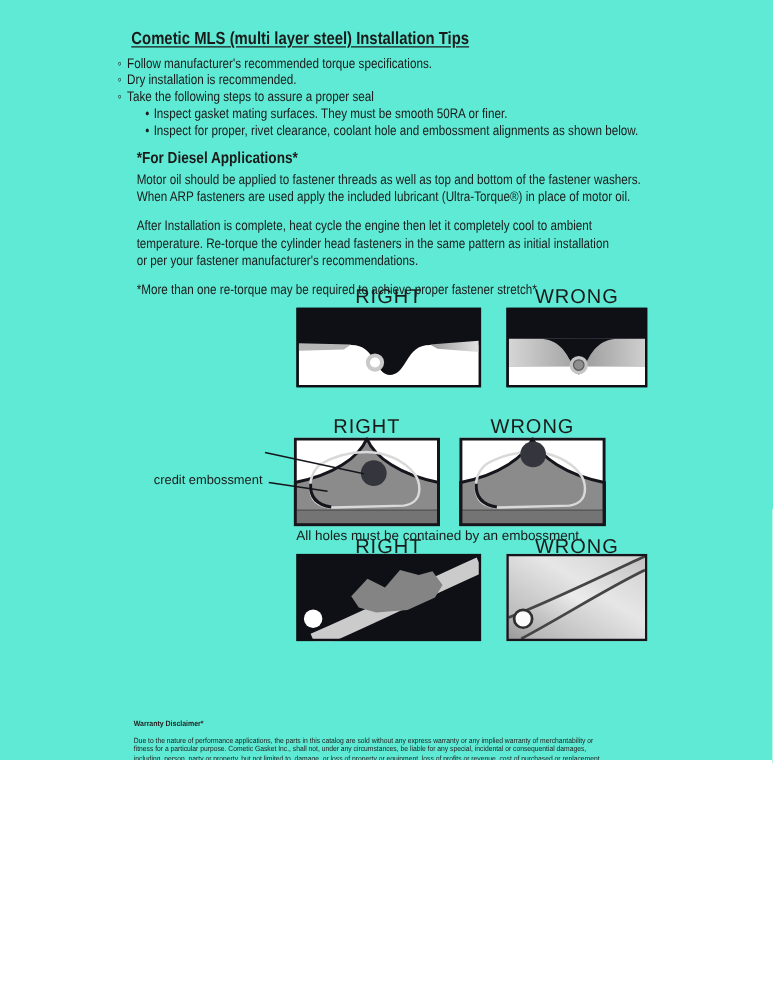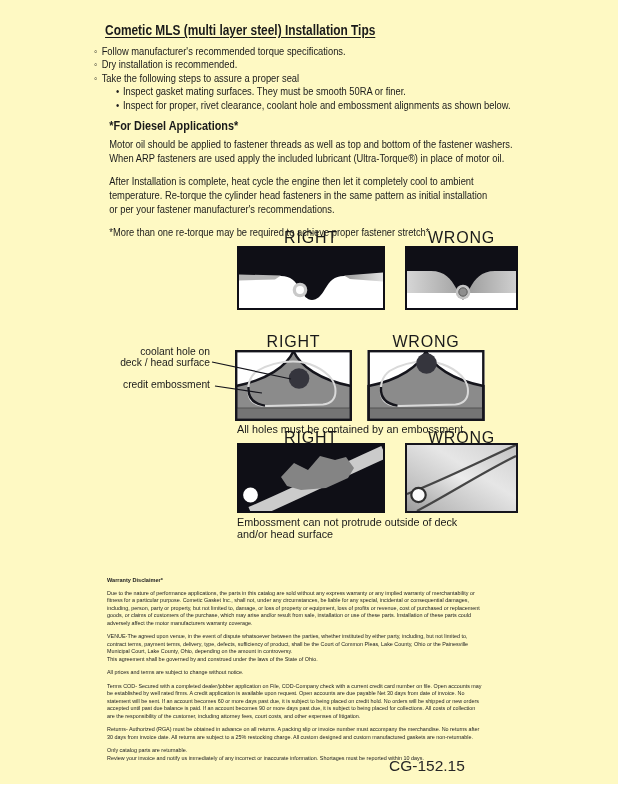--- a/index.html
+++ b/index.html
@@ -1,17 +1,17 @@
 <!DOCTYPE html>
 <html><head>
 <meta charset="utf-8">
 <style>
   html,body { margin:0; padding:0; background:#ffffff; }
   .page {
-    position:relative; width:618px; height:784px; background:#fef9c3;
+    position:relative; width:618px; height:608px; background:#5eead4;
     font-family:"Liberation Sans", sans-serif; color:#1a1a1a; overflow:hidden;
   }
 
   
   .text-top { position:absolute; top:22px; left:94px; width:520px;
               transform:scaleX(0.85); transform-origin:0 0; }
   .title { margin:0 0 0 13px; font-size:14px; font-weight:bold;
            text-decoration:underline; text-underline-offset:2px; letter-spacing:0; }
   .tips { margin-top:7px; font-size:11px; }
   .tip  { display:flex; line-height:13.4px; white-space:nowrap; }
@@ -117,22 +117,20 @@
       <circle cx="58" cy="46" r="7.3" fill="#c4c4c4"></circle>
       <circle cx="58" cy="46" r="4.2" fill="#8e8e8e" stroke="#5a5a5a" stroke-width="1"></circle>
       <rect x="1" y="1" width="111" height="62" fill="none" stroke="#0f0f16" stroke-width="2"></rect>
     </svg>
   </div>
 
 
   <div class="flabel" style="left:235px;top:333px;width:117px;">RIGHT</div>
   <div class="flabel" style="left:367px;top:333px;width:118px;">WRONG</div>
 
-  <div class="sidelabel" style="left:80px;top:346px;">coolant hole on
-deck / head surface</div>
   <div class="sidelabel" style="left:80px;top:379px;">credit embossment</div>
 
   <div class="panel" style="left:235px;top:350px;">
     <svg width="117" height="71" viewBox="0 0 117 71">
       <rect width="117" height="71" fill="#ffffff"></rect>
       <path d="M58.5,1 C52,16 32,30 1,36 L1,70 L116,70 L116,36 C85,30 65,16 58.5,1 Z" fill="#8b8b8b" stroke="#15151c" stroke-width="2.4"></path>
       <rect x="2" y="58" width="113" height="11" fill="#747474"></rect>
       <line x1="2" y1="58" x2="115" y2="58" stroke="#525252" stroke-width="1"></line>
       <path d="M22,21 C34,14 47,11.5 58,11.5 C74,11.5 89,19 96.5,29 C99.5,33 100.5,37 100.5,41 C100.5,48.5 96,53.5 88,54.5 L32,56 C22,56 15,52 13.5,44 C12,35.5 15,26 22,21 Z" fill="none" stroke="#d9d9d9" stroke-width="2"></path>
       <path d="M13.5,37 C12.8,47 18,53.8 30,55.6" fill="none" stroke="#15151c" stroke-width="2.4"></path>
@@ -185,22 +183,20 @@
       </defs>
       <rect width="113" height="70" fill="url(#g3bg)"></rect>
       <path d="M2,51 C38,37 78,17 111,2 L111,13 C80,28 44,51 12,68 L2,68 Z" fill="url(#g3band)"></path>
       <path d="M2,51 C38,37 78,17 111,2" fill="none" stroke="#454545" stroke-width="2.2"></path>
       <path d="M12,68 C44,51 80,28 111,13" fill="none" stroke="#454545" stroke-width="2.2"></path>
       <circle cx="13.5" cy="52" r="7.2" fill="#fbfbfb" stroke="#303030" stroke-width="2.2"></circle>
       <rect x="1" y="1" width="111" height="68" fill="none" stroke="#15151c" stroke-width="2"></rect>
     </svg>
   </div>
 
-  <div class="caption" style="left:237px;top:516px;">Embossment can not protrude outside of deck
-and/or head surface</div>
 
   <svg class="pointer-overlay" width="618" height="800" viewBox="0 0 618 800">
     <line x1="212" y1="362" x2="291" y2="379" stroke="#15151c" stroke-width="1.2"></line>
     <line x1="215" y1="386" x2="262" y2="393" stroke="#15151c" stroke-width="1.2"></line>
   </svg>
 
   <div class="disclaimer">
     <div class="dheading">Warranty Disclaimer*</div>
     <p>Due to the nature of performance applications, the parts in this catalog are sold without any express warranty or any implied warranty of merchantability or
 fitness for a particular purpose.  Cometic Gasket Inc., shall not, under any circumstances, be liable for any special, incidental or consequential damages,

